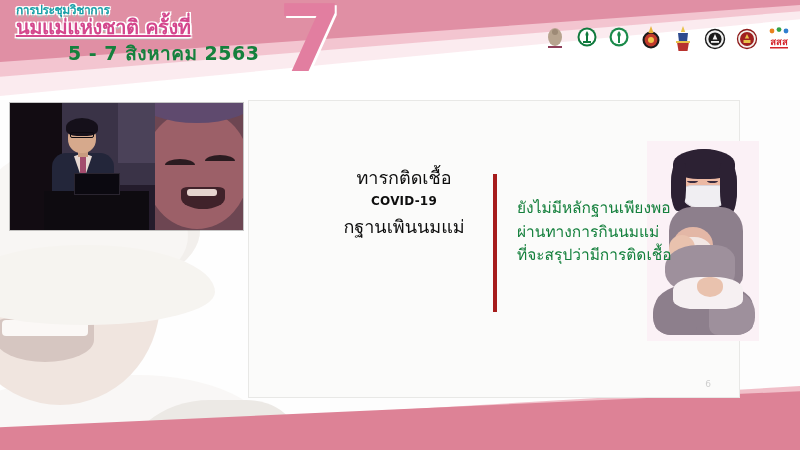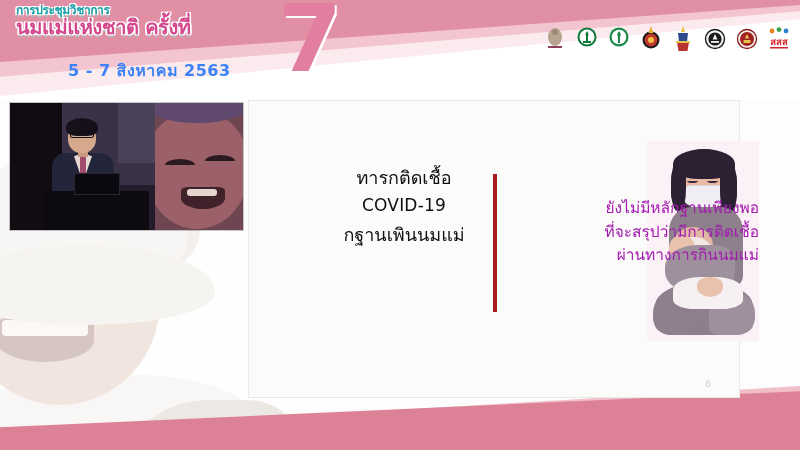--- a/index.html
+++ b/index.html
@@ -92,23 +92,23 @@
   .conf-title-wrap { position:absolute; left:16px; top:4px; width:270px; }
   .conf-line {
     font-family:"DejaVu Sans","Liberation Sans",sans-serif;
     font-weight:bold; color:#16a0a8; font-size:12px; line-height:1.06;
     letter-spacing:-0.4px; white-space:nowrap;
     text-shadow:
       -1.4px -1.4px 0 #ffffff, 1.4px -1.4px 0 #ffffff,
       -1.4px 1.4px 0 #ffffff, 1.4px 1.4px 0 #ffffff,
       0 2.5px 0 #b6b6b6;
   }
-  .conf-line.l2 { color:#d4478d; font-size:20px; }
+  .conf-line.l2 { color:#d4478d; font-size:20px;text-decoration:underline; }
   .conf-date {
-    margin-top:20px; font-size:16px; font-weight:bold; color:#3b82f6;
+    margin-top:0; font-size:19px; font-weight:bold; color:#15803d;
     letter-spacing:.5px; white-space:nowrap; padding-left:52px;
   }
 
   .logos {
     position:absolute; right:8px; top:24px;
     display:flex; align-items:center; gap:5px;
   }
   .logo { width:27px; height:30px; display:flex; align-items:center; justify-content:center; }
   .logo svg { display:block; }
 
@@ -156,30 +156,30 @@
     position:absolute; left:248px; top:100px; width:492px; height:298px;
     background:#fbfbfa; border:1px solid #e8e8e6;
   }
 
   .q-col {
     position:absolute; left:75px; top:62px; width:160px;
     text-align:center; color:#0e0e0e;
     font-family:"DejaVu Sans","Liberation Sans",sans-serif;
   }
   .q-line { font-size:18px; line-height:1.62; white-space:nowrap; }
-  .q-line.en { font-weight:normal; font-size:17px; letter-spacing:.2px; }
+  .q-line.en { font-weight:bold; font-size:12px; letter-spacing:.2px; }
 
   .red-rule {
     position:absolute; left:244px; top:73px; width:4px; height:138px;
     background:#a61c1c;
   }
 
   .a-col {
-    position:absolute; left:258px; top:96px; width:252px;
-    text-align:right; color:#a21caf;
+    position:absolute; left:268px; top:96px; width:252px;
+    text-align:left; color:#15803d;
     font-family:"DejaVu Sans","Liberation Sans",sans-serif;
   }
   .a-line { font-size:15.5px; line-height:1.52; white-space:nowrap; }
 
   
   .illus {
     position:absolute; left:398px; top:40px; width:112px; height:200px;
     background:#fbf1f6; overflow:hidden;
   }
   .il-hair-back { position:absolute; left:24px; top:8px; width:66px; height:68px; background:#2c2133; border-radius:50% 50% 36% 36%; }
@@ -371,20 +371,20 @@
       <div class="il-legR"></div>
       <div class="il-baby"></div>
       <div class="il-babyhead"></div>
       <div class="il-arm"></div>
       <div class="il-cloth"></div>
       <div class="il-hand"></div>
     </div>
 
     <div class="a-col">
       <div class="a-line">ยังไม่มีหลักฐานเพียงพอ</div>
+      <div class="a-line">ผ่านทางการกินนมแม่</div>
       <div class="a-line">ที่จะสรุปว่ามีการติดเชื้อ</div>
-      <div class="a-line">ผ่านทางการกินนมแม่</div>
     </div>
 
     <div class="page-num">6</div>
   </div>
 
 </div>
 
 </body></html>

